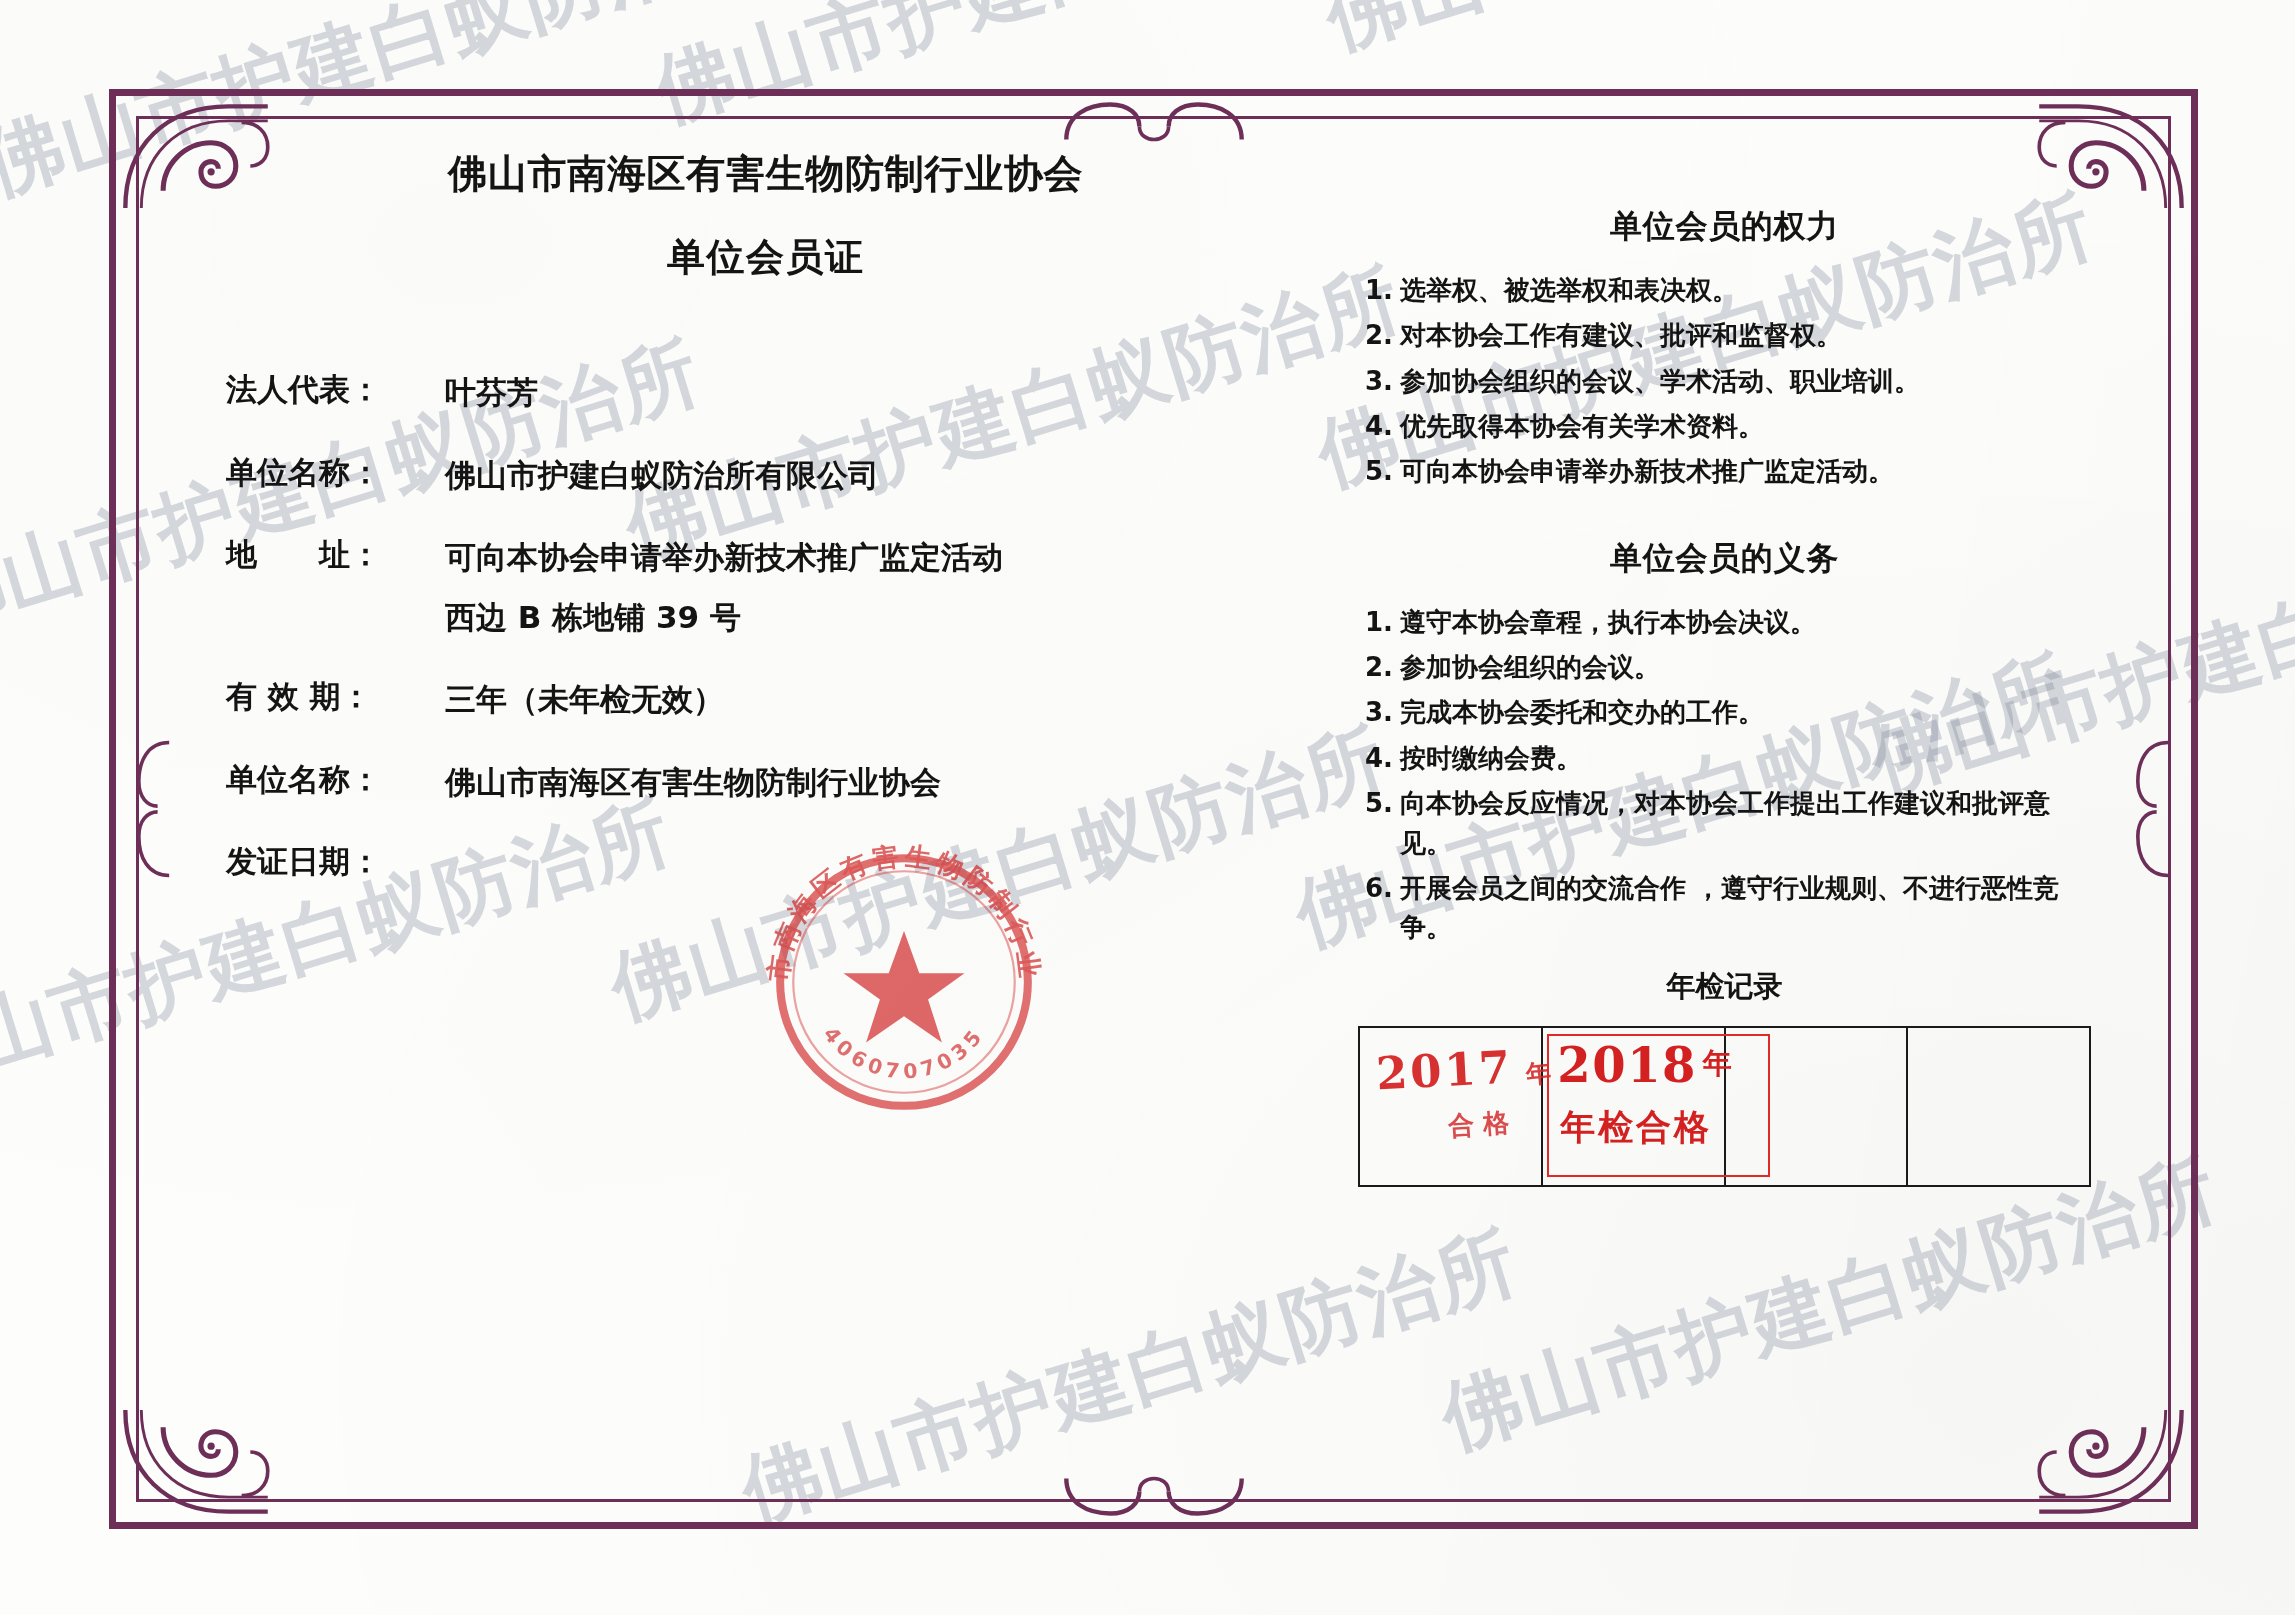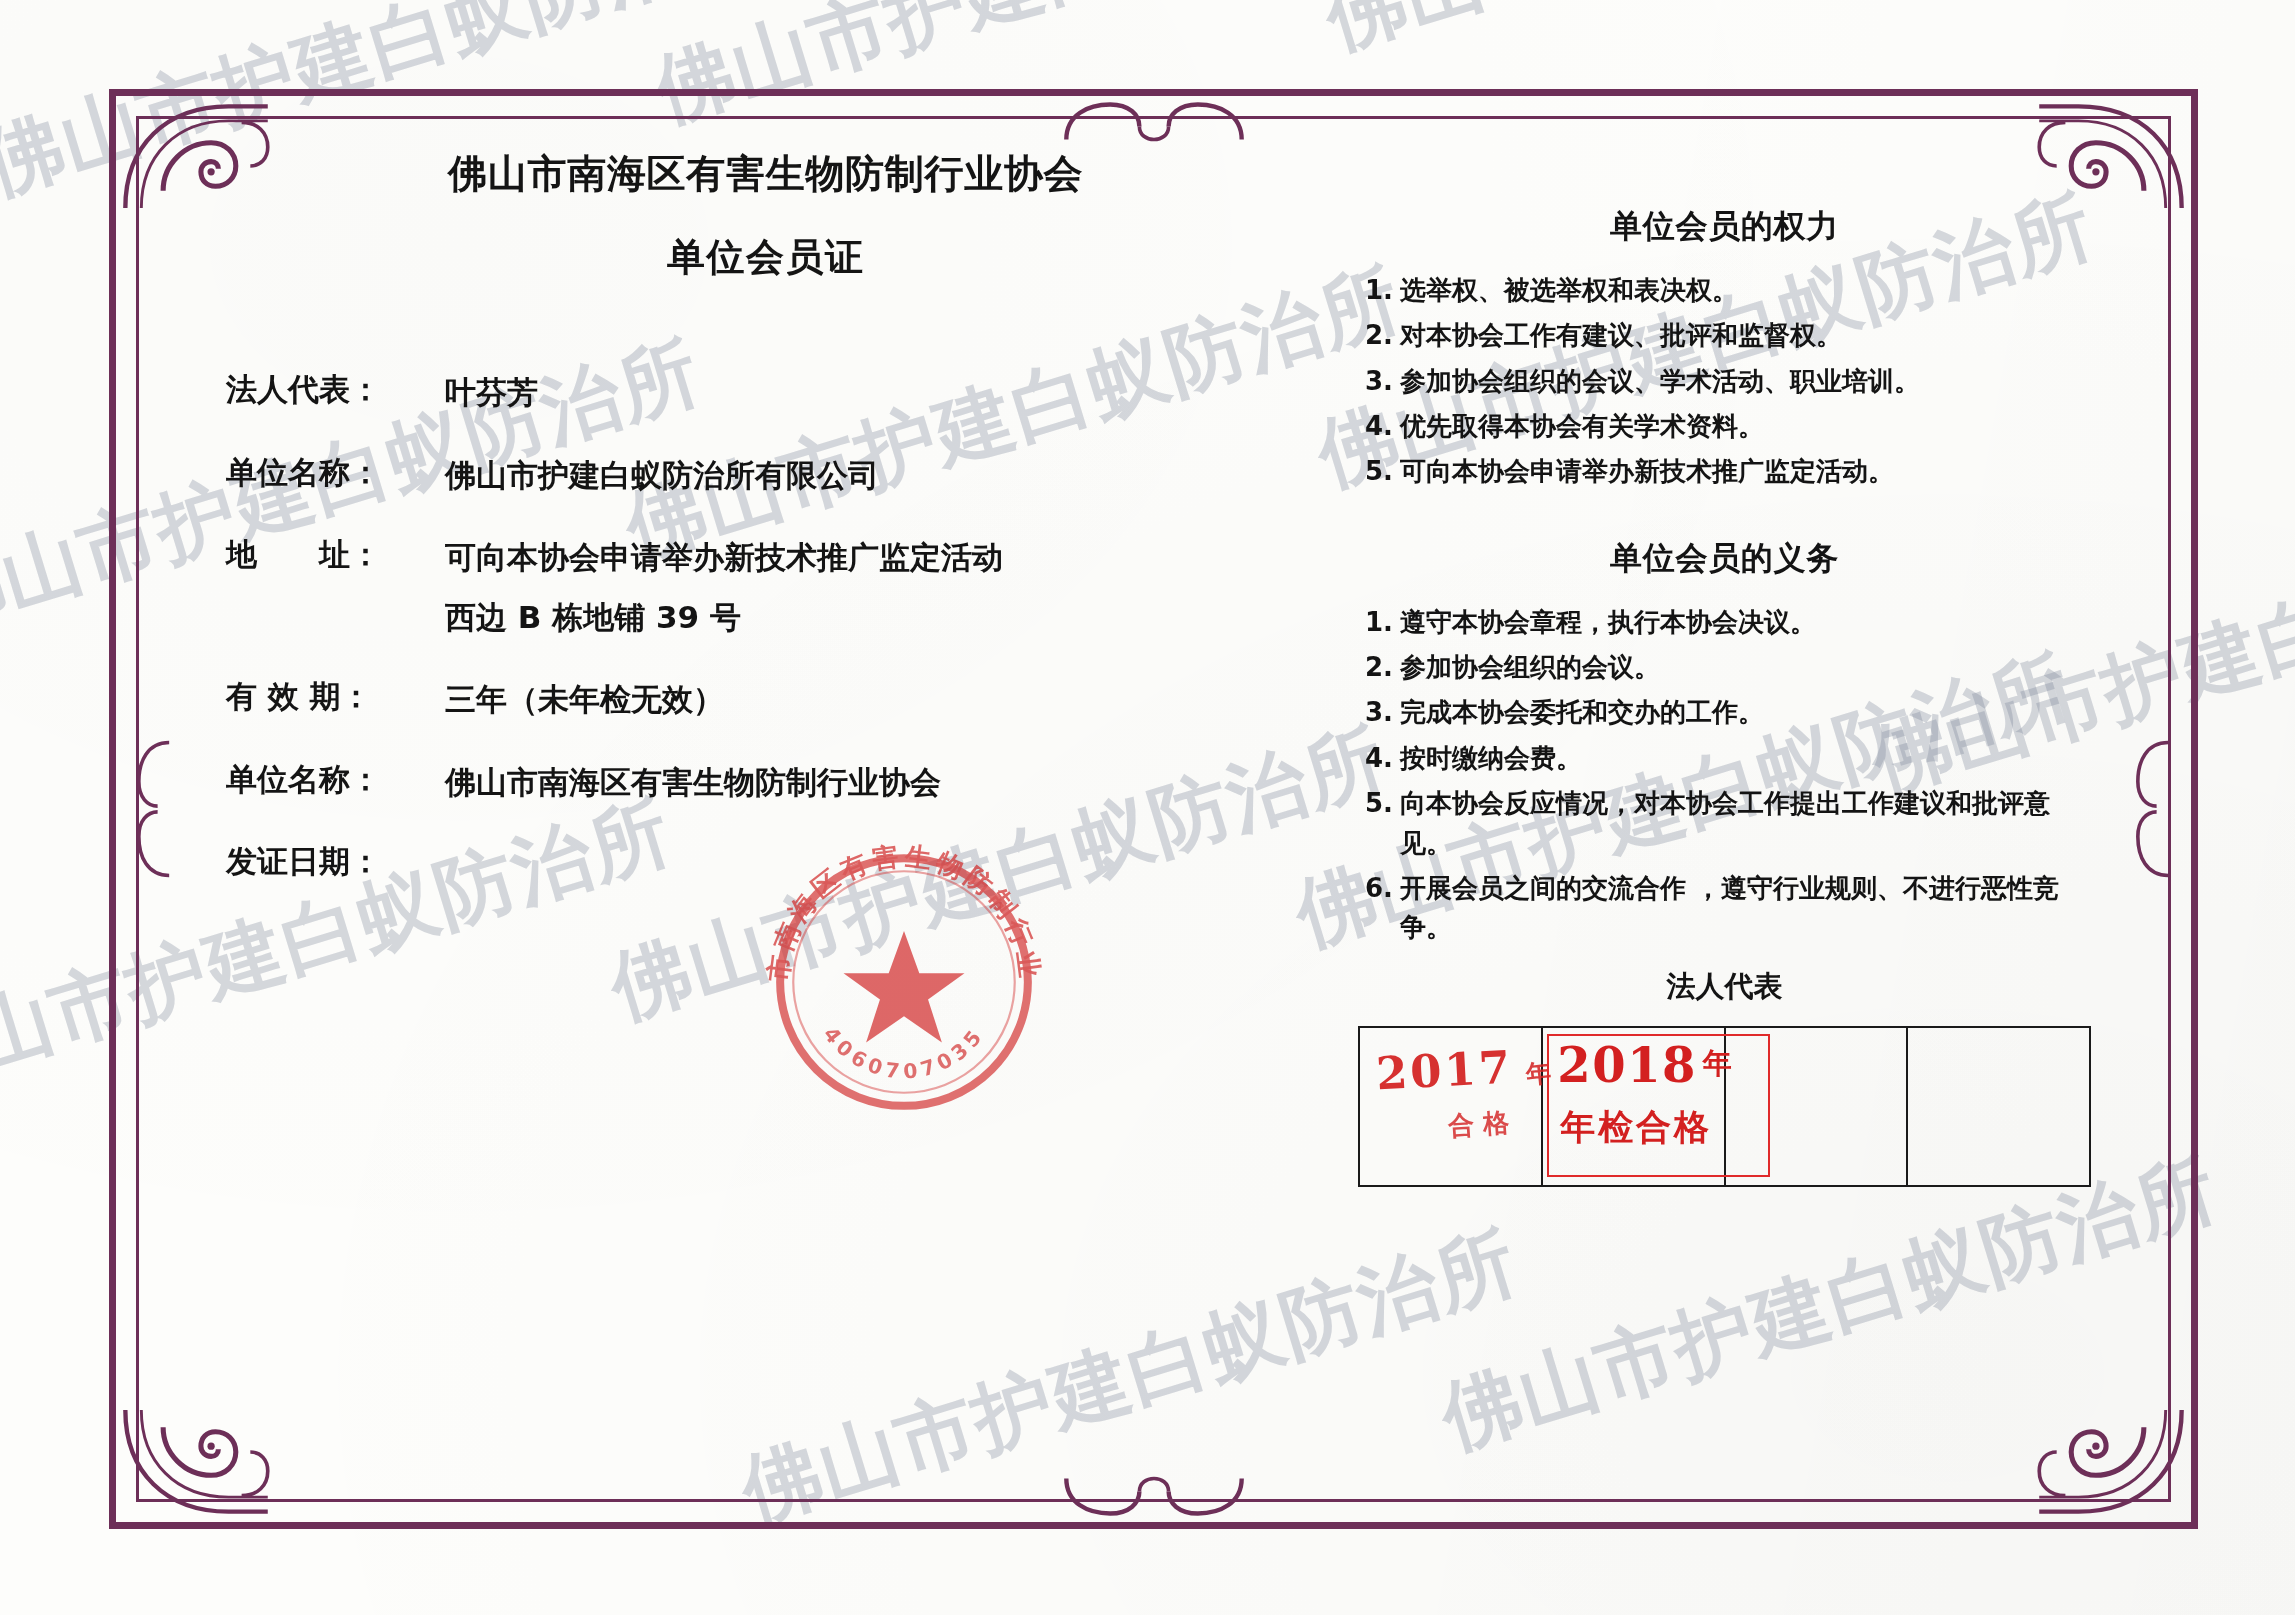--- a/index.html
+++ b/index.html
@@ -422,21 +422,21 @@
     <div class="sec-heading duties-heading">单位会员的义务</div>
     <ol class="rule-list">
       <li>遵守本协会章程，执行本协会决议。</li>
       <li>参加协会组织的会议。</li>
       <li>完成本协会委托和交办的工作。</li>
       <li>按时缴纳会费。</li>
       <li>向本协会反应情况，对本协会工作提出工作建议和批评意见。</li>
       <li>开展会员之间的交流合作 ，遵守行业规则、不进行恶性竞争。</li>
     </ol>
 
-    <div class="annual-heading">法人代表</div>
+    <div class="annual-heading">年检记录</div>
 
     <div id="annual-table">
       <div class="cell">
         <div class="stamp-text stamp-2017">2017</div>
         <div class="stamp-text stamp-2017-yr">年</div>
         <div class="stamp-text stamp-2017-sub">合 格</div>
       </div>
       <div class="cell">
         <div class="stamp-box-2018"></div>
         <div class="stamp-text stamp-2018">2018</div>

